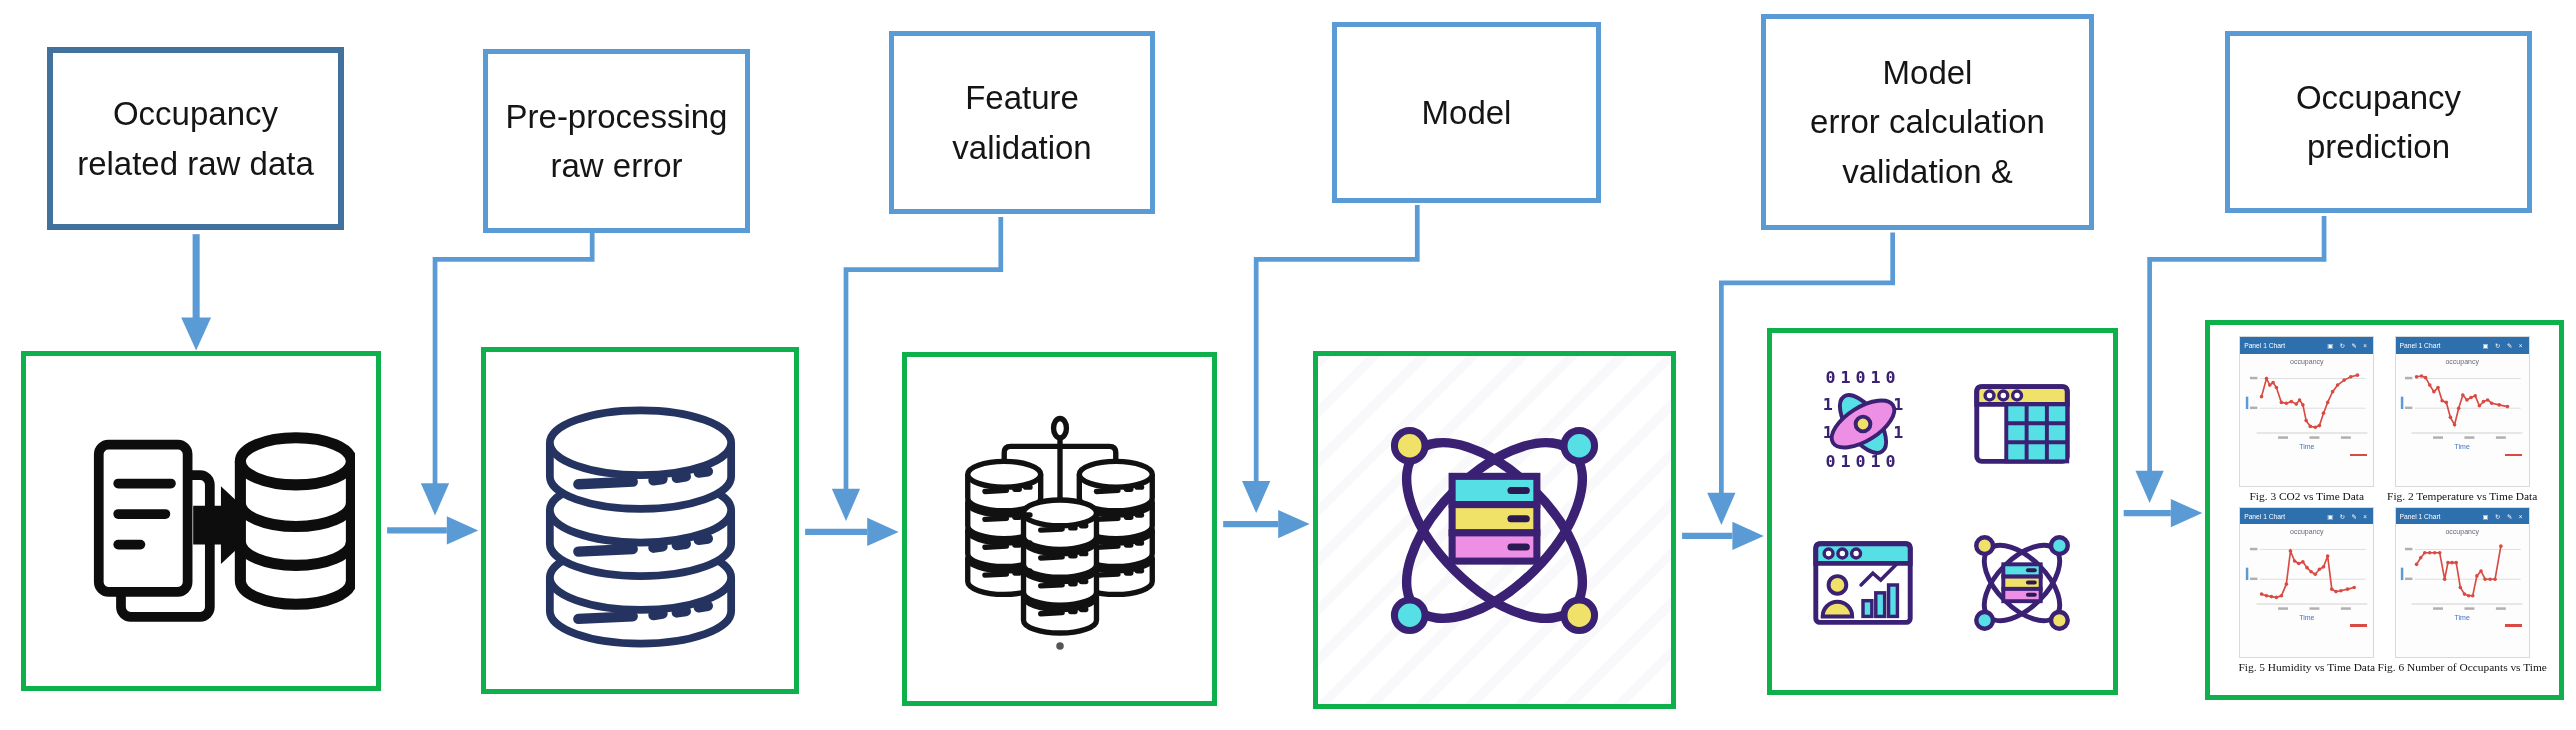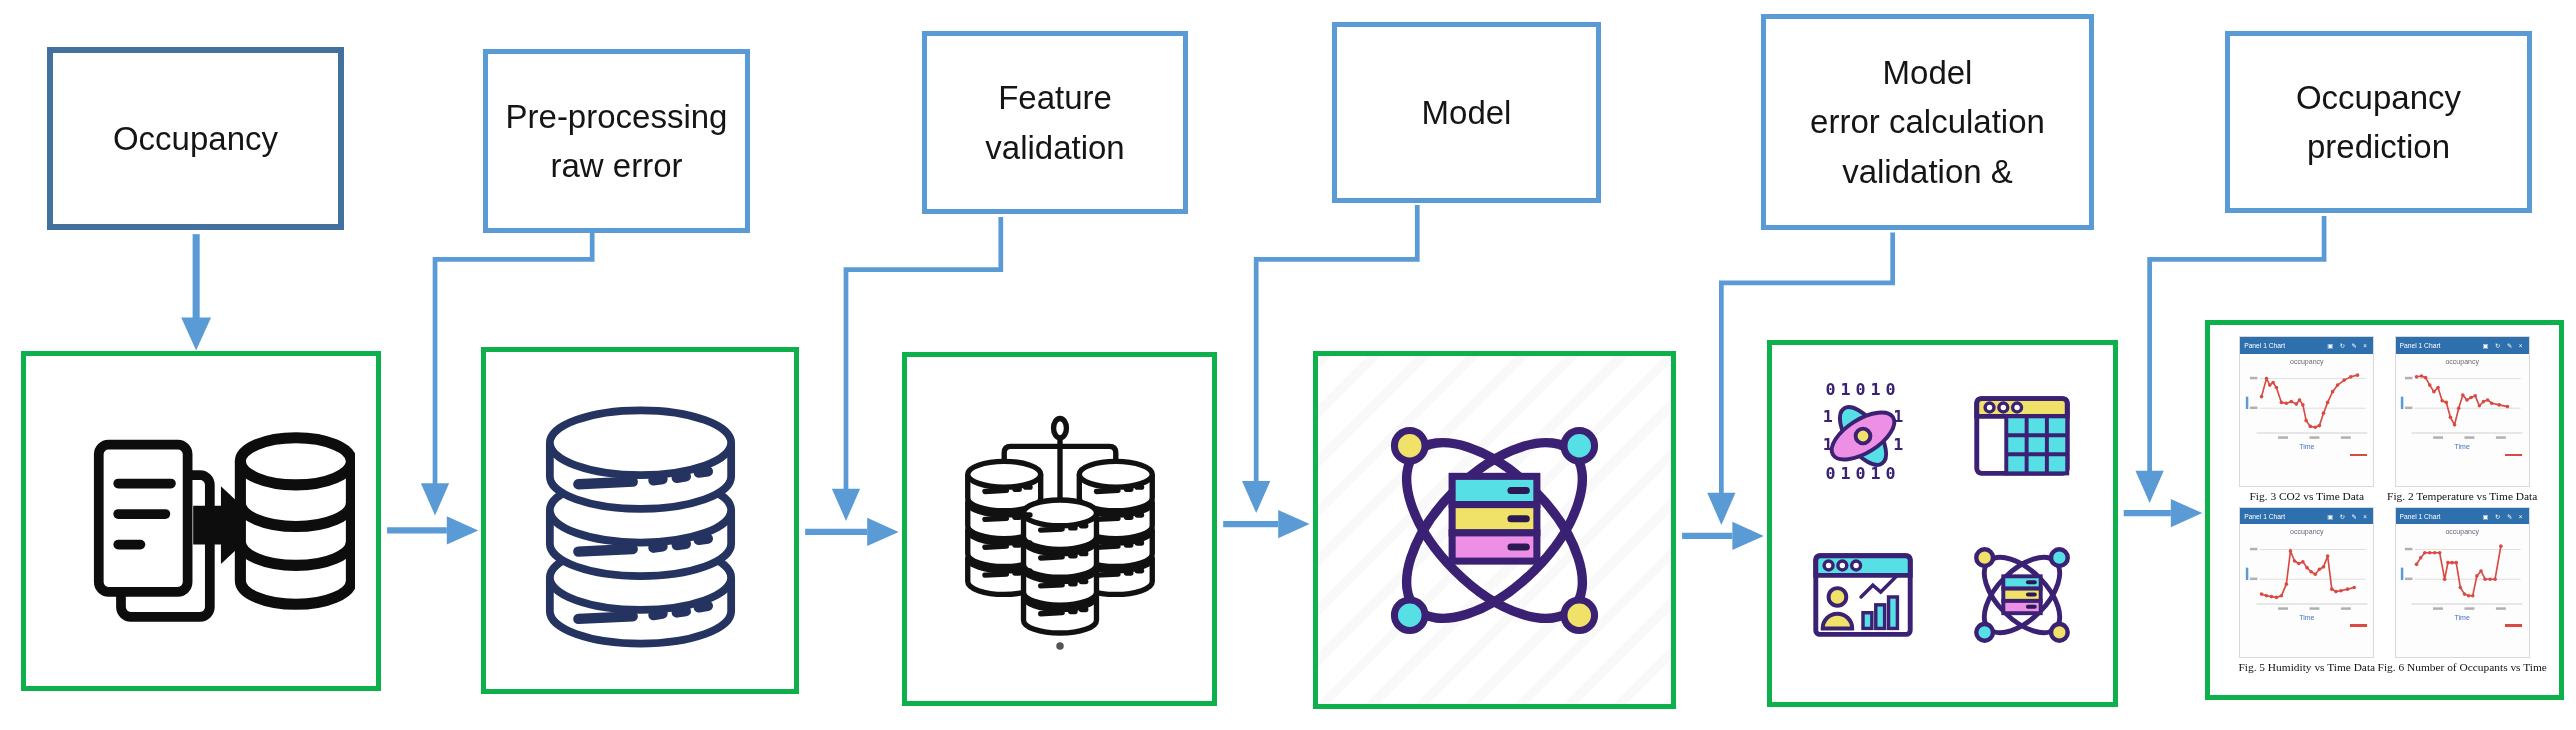--- a/index.html
+++ b/index.html
@@ -63,26 +63,27 @@
       <polygon points="535,615 571,615 553,656"></polygon>
       <polygon points="1058,622 1094,622 1076,663"></polygon>
       <polygon points="1580,612 1616,612 1598,653"></polygon>
       <polygon points="2172,627 2208,627 2190,668"></polygon>
       <polygon points="2717,599 2753,599 2735,640"></polygon>
     </g>
   </svg>
 
   <div class="label-box dark" style="left:47px;top:47px;width:297px;height:183px;">
     <span>Occupancy</span>
+    <span>related raw data</span>
   </div>
   <div class="label-box" style="left:483px;top:30px;width:267px;height:184px;margin-top:19px;">
     <span>Pre-processing</span>
     <span>raw error</span>
   </div>
-  <div class="label-box" style="left:889px;top:31px;width:266px;height:183px;margin-left:33px;">
+  <div class="label-box" style="left:889px;top:31px;width:266px;height:183px;">
     <span>Feature</span>
     <span>validation</span>
   </div>
   <div class="label-box" style="left:1332px;top:22px;width:269px;height:181px;">
     <span>Model</span>
   </div>
   <div class="label-box" style="left:1761px;top:14px;width:333px;height:216px;">
     <span>Model</span>
     <span>error calculation</span>
     <span>validation &amp;</span>
@@ -245,21 +246,21 @@
         <rect x="74" y="112" width="72" height="24" fill="#EC8FE5"></rect>
       </g>
       <g stroke="#2B1A52" stroke-width="6" stroke-linecap="round">
         <line x1="124" y1="76" x2="137" y2="76"></line>
         <line x1="124" y1="100" x2="137" y2="100"></line>
         <line x1="124" y1="124" x2="137" y2="124"></line>
       </g>
     </svg>
   </div>
 
-  <div class="green-box" style="left:1767px;top:340px;width:351px;height:367px;">
+  <div class="green-box" style="left:1767px;top:328px;width:351px;height:367px;">
     <div class="icon-grid" style="margin-top:-15.7px;">
       <svg width="118" height="118" viewBox="0 0 120 120">
         <text class="bin" x="60" y="18" font-size="17" letter-spacing="5" text-anchor="middle" xml:space="preserve">01010</text>
         <text class="bin" x="60" y="46" font-size="17" text-anchor="middle" xml:space="preserve">1      1</text>
         <text class="bin" x="60" y="74" font-size="17" text-anchor="middle" xml:space="preserve">1      1</text>
         <text class="bin" x="60" y="104" font-size="17" letter-spacing="5" text-anchor="middle" xml:space="preserve">01010</text>
         <ellipse cx="60" cy="60" rx="34" ry="16" transform="rotate(55 60 60)" fill="#57DFE6" stroke="#3A2173" stroke-width="4"></ellipse>
         <ellipse cx="60" cy="60" rx="36" ry="17" transform="rotate(-32 60 60)" fill="#EC8FE5" stroke="#3A2173" stroke-width="4"></ellipse>
         <circle cx="60" cy="60" r="7.5" fill="#F0E168" stroke="#3A2173" stroke-width="4"></circle>
       </svg>

